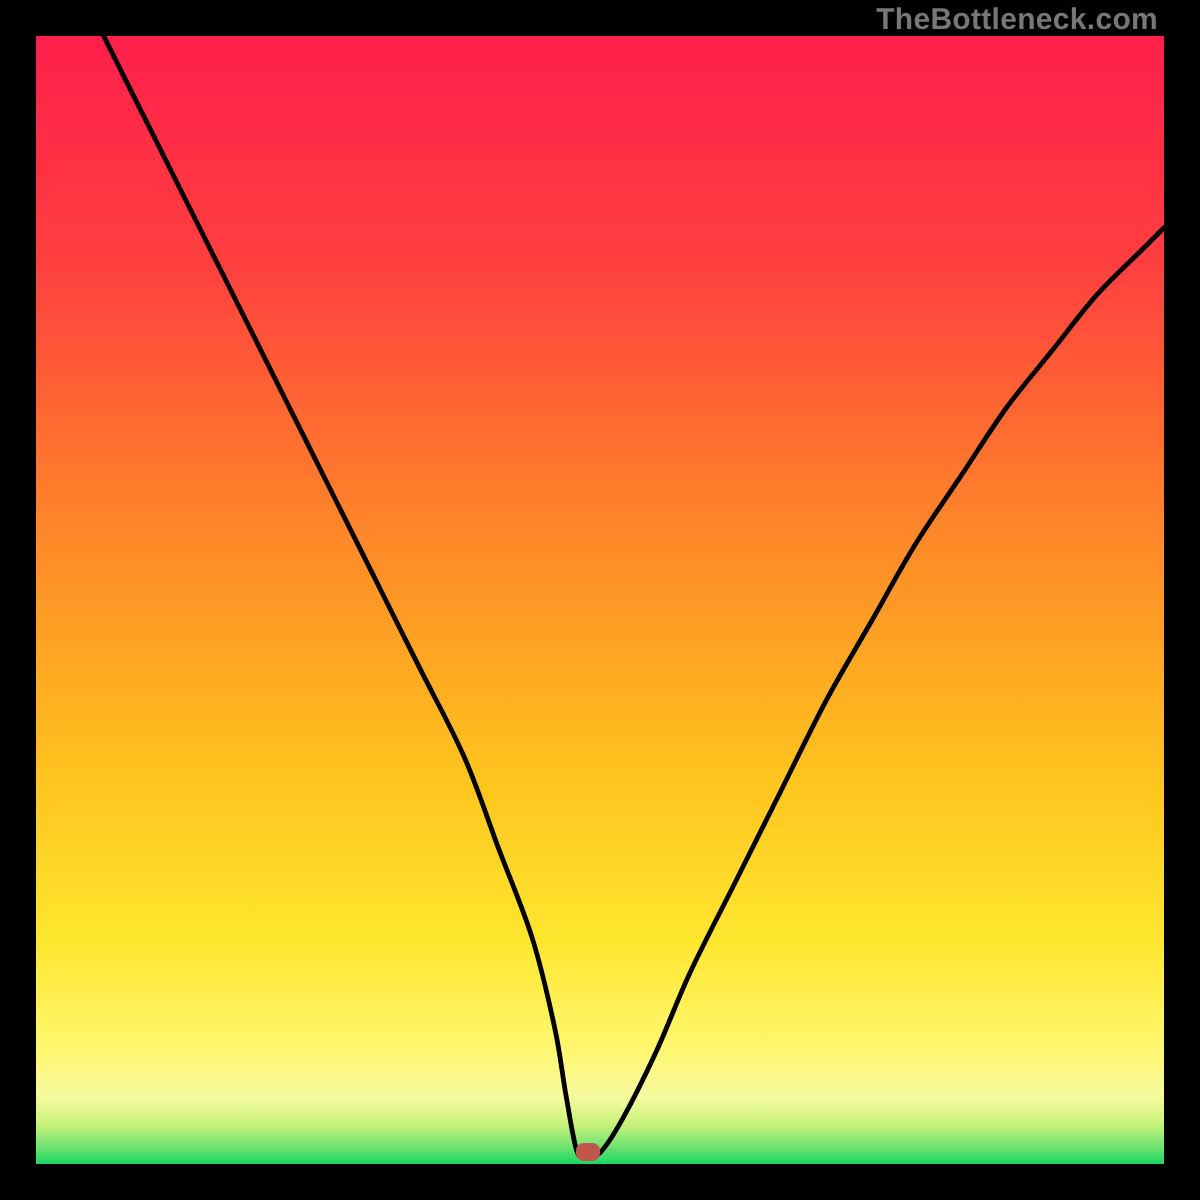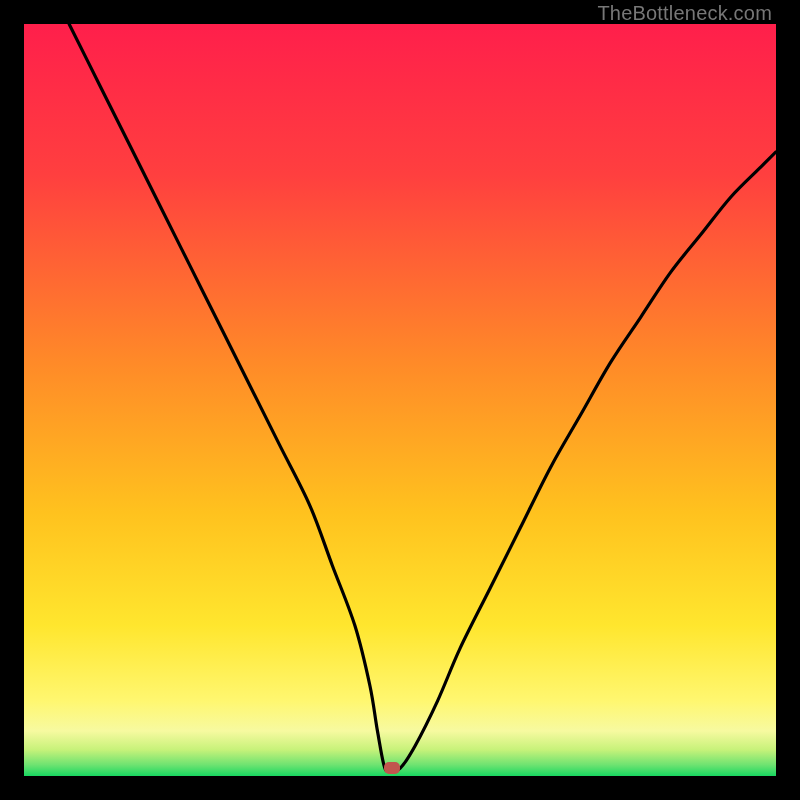--- a/index.html
+++ b/index.html
@@ -27,21 +27,21 @@
   .gradient {
     position: absolute;
     inset: 0;
   }
   .watermark {
     position: absolute;
     top: 2px;
     right: 28px;
     color: #777;
     font-size: 20px;
-    font-weight: 400;
+    font-weight: 700;
     letter-spacing: 0.2px;
   }
   svg {
     position: absolute;
     inset: 0;
   }
   .marker {
     position: absolute;
     width: 16px;
     height: 12px;

